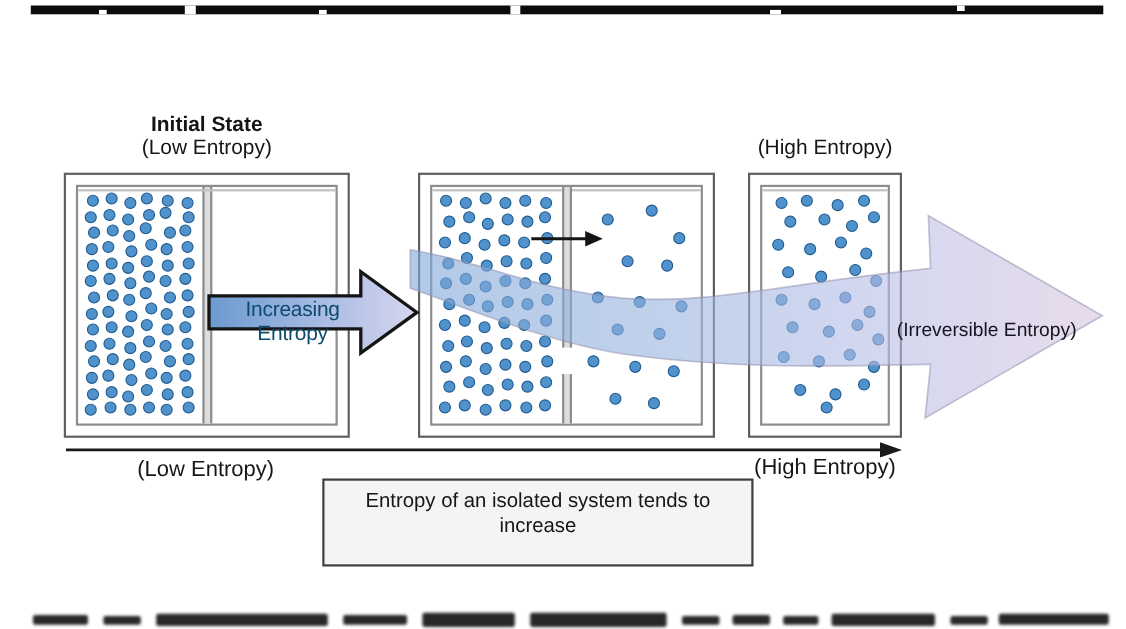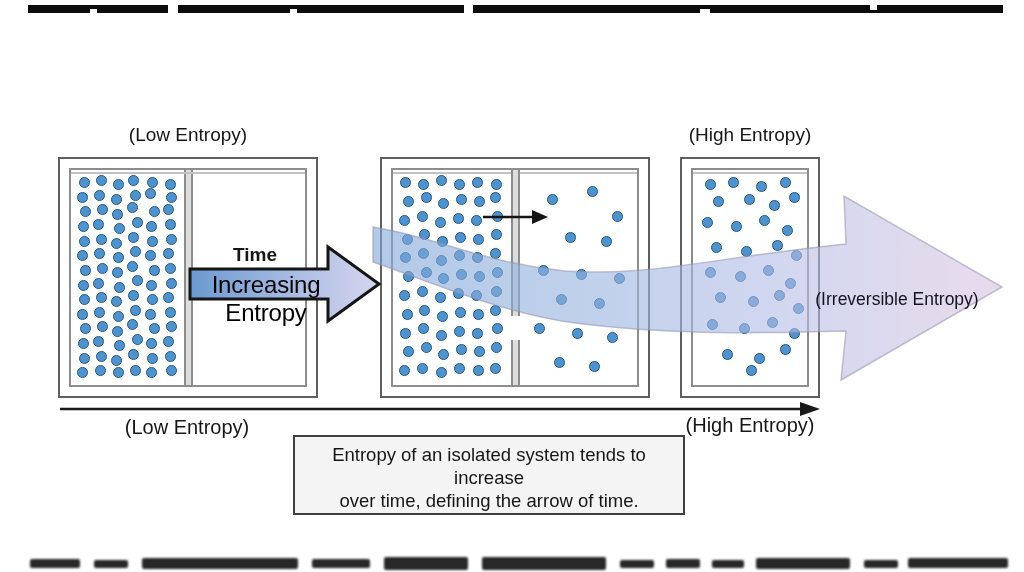--- a/index.html
+++ b/index.html
@@ -43,20 +43,21 @@
 
   <div class="topbar">
     <div class="topgap" style="left:62px;top:4px;width:7px;height:4px;"></div>
     <div class="topgap" style="left:140px;top:0;width:10px;height:8px;"></div>
     <div class="topgap" style="left:262px;top:4px;width:7px;height:4px;"></div>
     <div class="topgap" style="left:436px;top:0;width:9px;height:8px;"></div>
     <div class="topgap" style="left:672px;top:4px;width:10px;height:4px;"></div>
     <div class="topgap" style="left:842px;top:0;width:7px;height:5px;"></div>
   </div>
 
+  <div class="abs ctr h1" style="left:88px;top:103px;width:200px;">Initial State</div>
   <div class="abs ctr h2" style="left:88px;top:124px;width:200px;">(Low Entropy)</div>
   <div class="abs ctr h2" style="left:650px;top:124px;width:200px;">(High Entropy)</div>
 
   <div class="obox" style="left:58px;top:157px;width:260px;height:241px;">
     <div class="ibox">
       <div class="comp">
           <div class="dot" style="left: 5%; top: 2%;"></div>
           <div class="dot" style="left: 21%; top: 1%;"></div>
           <div class="dot" style="left: 37%; top: 3%;"></div>
           <div class="dot" style="left: 51%; top: 1%;"></div>
@@ -282,22 +283,21 @@
   <svg width="1024" height="572">
     <defs>
       <linearGradient id="g1" x1="190" y1="0" x2="379" y2="0" gradientUnits="userSpaceOnUse">
         <stop offset="0" stop-color="#6b99cf"></stop>
           <stop offset="0.55" stop-color="#a9bce3"></stop>
           <stop offset="1" stop-color="#d7d6f0"></stop>
       </linearGradient>
     </defs>
     <path d="M190,269 L328,269 L328,247 L379,284 L328,321 L328,299 L190,299 Z" fill="url(#g1)" stroke="#151515" stroke-width="3"></path>
   </svg>
-  <div class="abs ctr bold" style="left:190px;top:244px;width:130px;font-size:19px;">Time</div>
-  <div class="abs ctr" style="left:191px;top:271px;width:150px;font-size:24px;letter-spacing:-0.2px;color:#000000;">Increasing Entropy</div>
+  <div class="abs ctr" style="left:191px;top:271px;width:150px;font-size:19px;letter-spacing:-0.2px;color:#0c4a6e;">Increasing Entropy</div>
 
   <svg width="1024" height="572">
     <line x1="483" y1="217" x2="534" y2="217" stroke="#151515" stroke-width="2.6"></line>
     <path d="M532,210 L548,217 L532,224 Z" fill="#151515"></path>
   </svg>
 
   <svg width="1024" height="572">
     <defs>
       <linearGradient id="g2" x1="373" y1="0" x2="1002" y2="0" gradientUnits="userSpaceOnUse">
         <stop offset="0" stop-color="#7fa6d8"></stop>
@@ -317,21 +317,20 @@
 
   <svg width="1024" height="572">
     <line x1="60" y1="409" x2="802" y2="409" stroke="#1a1a1a" stroke-width="2.6"></line>
     <path d="M800,402 L820,409 L800,416 Z" fill="#1a1a1a"></path>
   </svg>
   <div class="abs ctr h2" style="left:87px;top:417px;width:200px;font-size:20px;">(Low Entropy)</div>
   <div class="abs ctr h2" style="left:650px;top:415px;width:200px;font-size:20px;">(High Entropy)</div>
 
   <div class="lawbox">
     <div class="l2">Entropy of an isolated system tends to increase</div>
-    <div class="l2">over time, defining the arrow of time.</div>
   </div>
 
   <div class="abs" style="left:0;top:556px;width:1024px;height:16px;">
     <div class="bseg" style="left:30px;top:3px;width:50px;height:9px;"></div>
     <div class="bseg" style="left:94px;top:4px;width:34px;height:8px;"></div>
     <div class="bseg" style="left:142px;top:2px;width:156px;height:11px;"></div>
     <div class="bseg" style="left:312px;top:3px;width:58px;height:9px;"></div>
     <div class="bseg" style="left:384px;top:1px;width:84px;height:13px;"></div>
     <div class="bseg" style="left:482px;top:1px;width:124px;height:13px;"></div>
     <div class="bseg" style="left:620px;top:4px;width:34px;height:8px;"></div>

